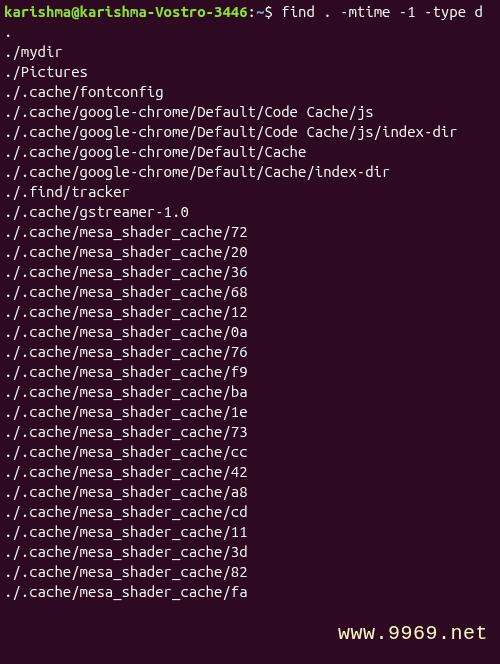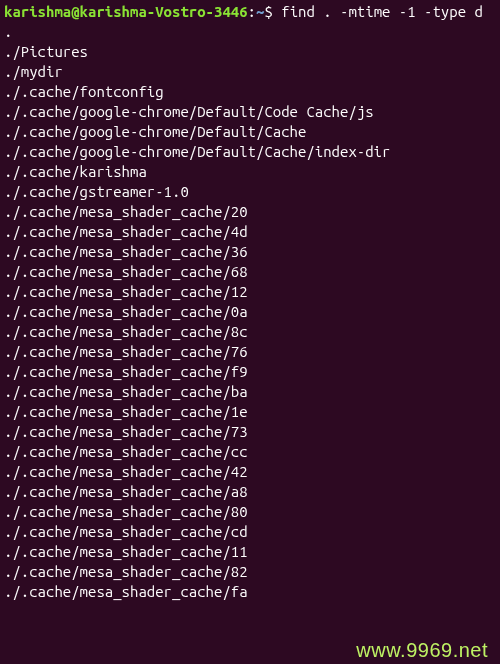--- a/index.html
+++ b/index.html
@@ -39,61 +39,61 @@
     .command {
       color: #fff;
       margin-top: 40px;
     }
     .output-line {
       color: #fff;
       white-space: pre;
     }
     .watermark {
       position: absolute;
-      bottom: 4px;
+      bottom: 20px;
       right: 12px;
-      color: #bef264;
-      font-family: Liberation Sans, sans-serif;
+      color: #fef9c3;
+      font-family: Liberation Mono, monospace;
       font-size: 20px;
       letter-spacing: 0.5px;
     }
   </style>
 </head>
 <body>
 
 <div class="terminal">
   <div>
     <span class="prompt-user">karishma@karishma-Vostro-3446</span><span class="prompt-colon">:</span><span class="prompt-path">~</span><span class="prompt-dollar">$ </span><span class="command">find . -mtime -1 -type d</span>
   </div>
   <div id="output">
       <div class="output-line">.</div>
+      <div class="output-line">./mydir</div>
       <div class="output-line">./Pictures</div>
-      <div class="output-line">./mydir</div>
       <div class="output-line">./.cache/fontconfig</div>
       <div class="output-line">./.cache/google-chrome/Default/Code Cache/js</div>
+      <div class="output-line">./.cache/google-chrome/Default/Code Cache/js/index-dir</div>
       <div class="output-line">./.cache/google-chrome/Default/Cache</div>
       <div class="output-line">./.cache/google-chrome/Default/Cache/index-dir</div>
-      <div class="output-line">./.cache/karishma</div>
+      <div class="output-line">./.find/tracker</div>
       <div class="output-line">./.cache/gstreamer-1.0</div>
+      <div class="output-line">./.cache/mesa_shader_cache/72</div>
       <div class="output-line">./.cache/mesa_shader_cache/20</div>
-      <div class="output-line">./.cache/mesa_shader_cache/4d</div>
       <div class="output-line">./.cache/mesa_shader_cache/36</div>
       <div class="output-line">./.cache/mesa_shader_cache/68</div>
       <div class="output-line">./.cache/mesa_shader_cache/12</div>
       <div class="output-line">./.cache/mesa_shader_cache/0a</div>
-      <div class="output-line">./.cache/mesa_shader_cache/8c</div>
       <div class="output-line">./.cache/mesa_shader_cache/76</div>
       <div class="output-line">./.cache/mesa_shader_cache/f9</div>
       <div class="output-line">./.cache/mesa_shader_cache/ba</div>
       <div class="output-line">./.cache/mesa_shader_cache/1e</div>
       <div class="output-line">./.cache/mesa_shader_cache/73</div>
       <div class="output-line">./.cache/mesa_shader_cache/cc</div>
       <div class="output-line">./.cache/mesa_shader_cache/42</div>
       <div class="output-line">./.cache/mesa_shader_cache/a8</div>
-      <div class="output-line">./.cache/mesa_shader_cache/80</div>
       <div class="output-line">./.cache/mesa_shader_cache/cd</div>
       <div class="output-line">./.cache/mesa_shader_cache/11</div>
+      <div class="output-line">./.cache/mesa_shader_cache/3d</div>
       <div class="output-line">./.cache/mesa_shader_cache/82</div>
       <div class="output-line">./.cache/mesa_shader_cache/fa</div>
     </div>
 </div>
 
 <div class="watermark">www.9969.net</div>
 
 </body></html>

